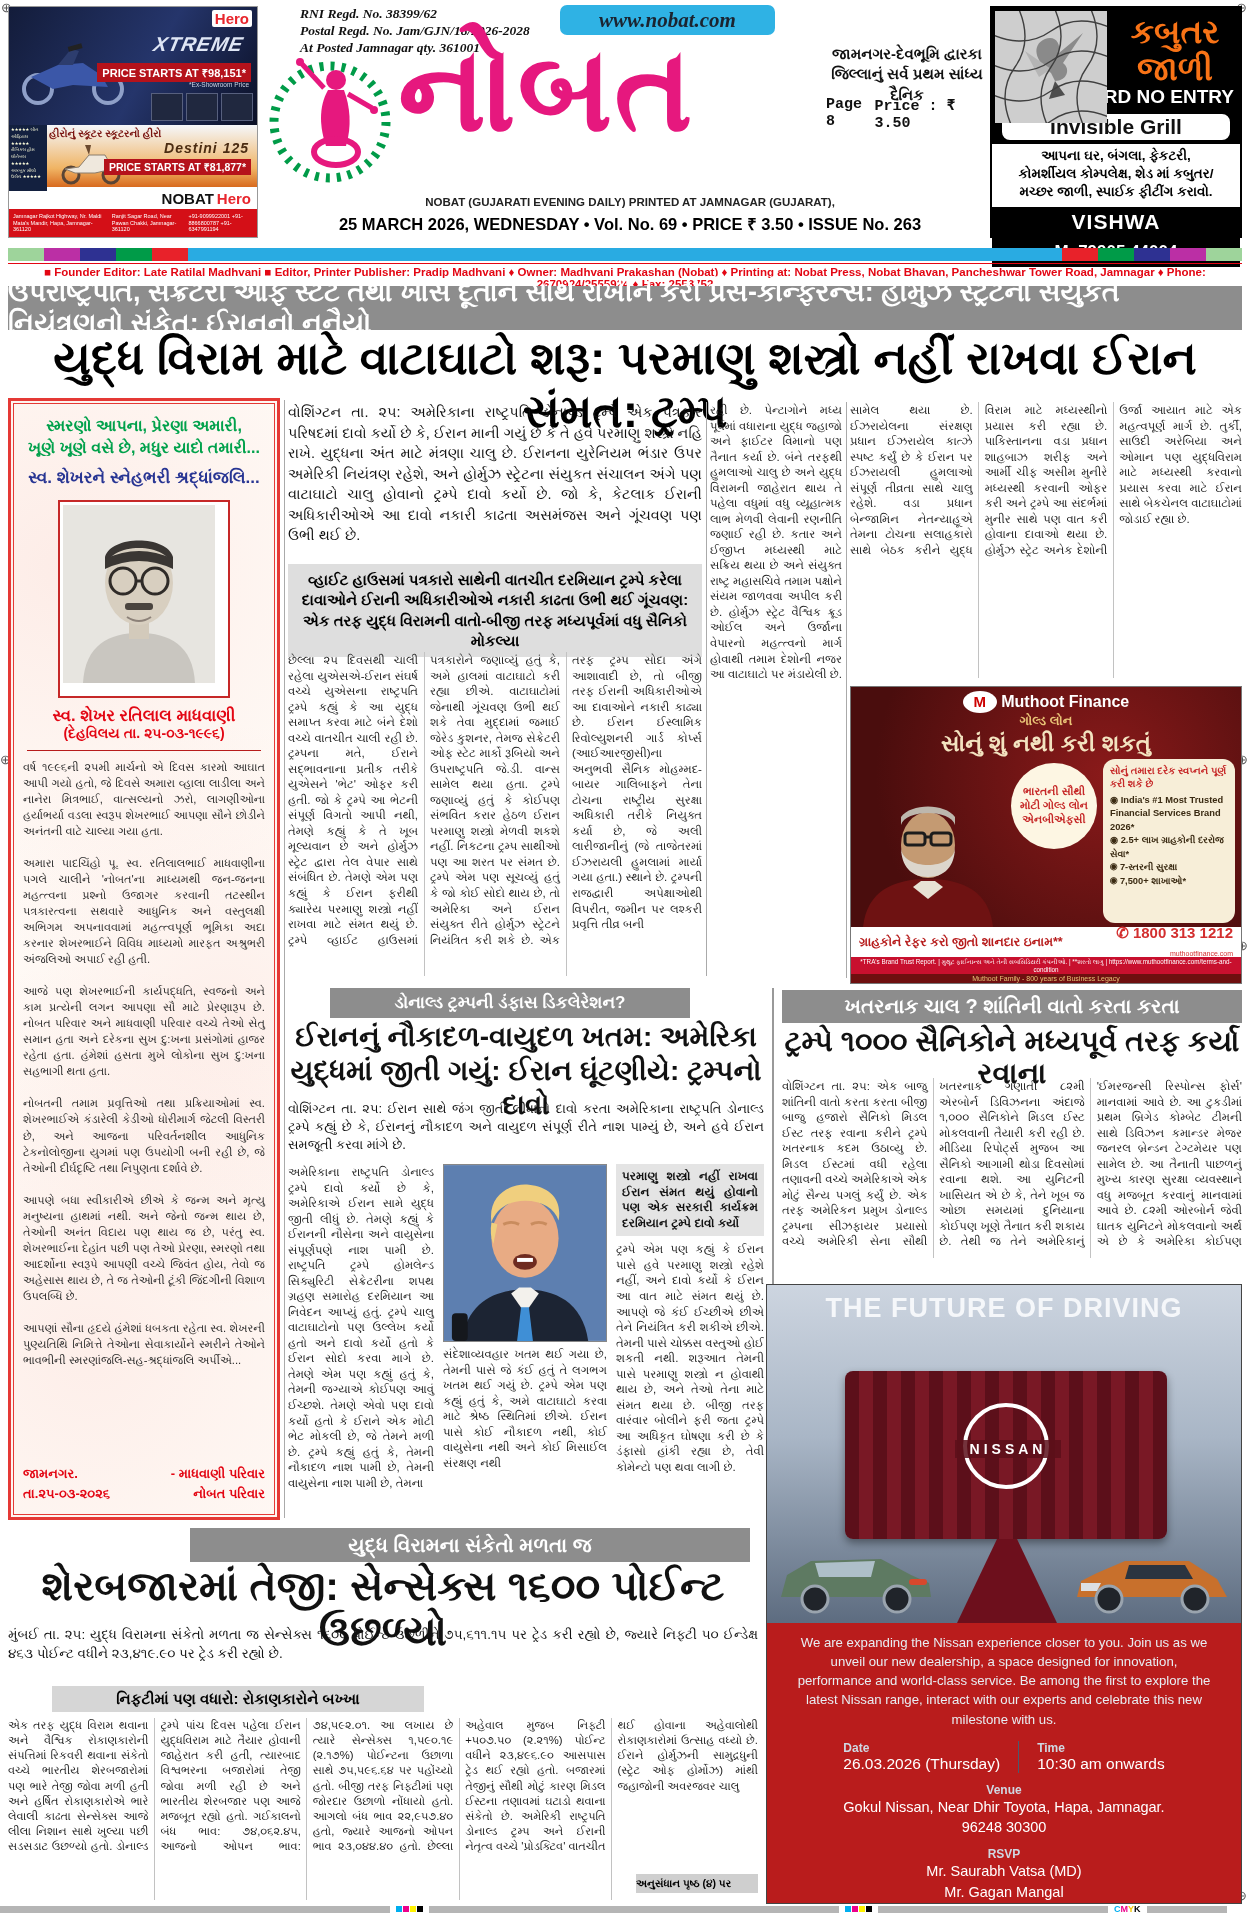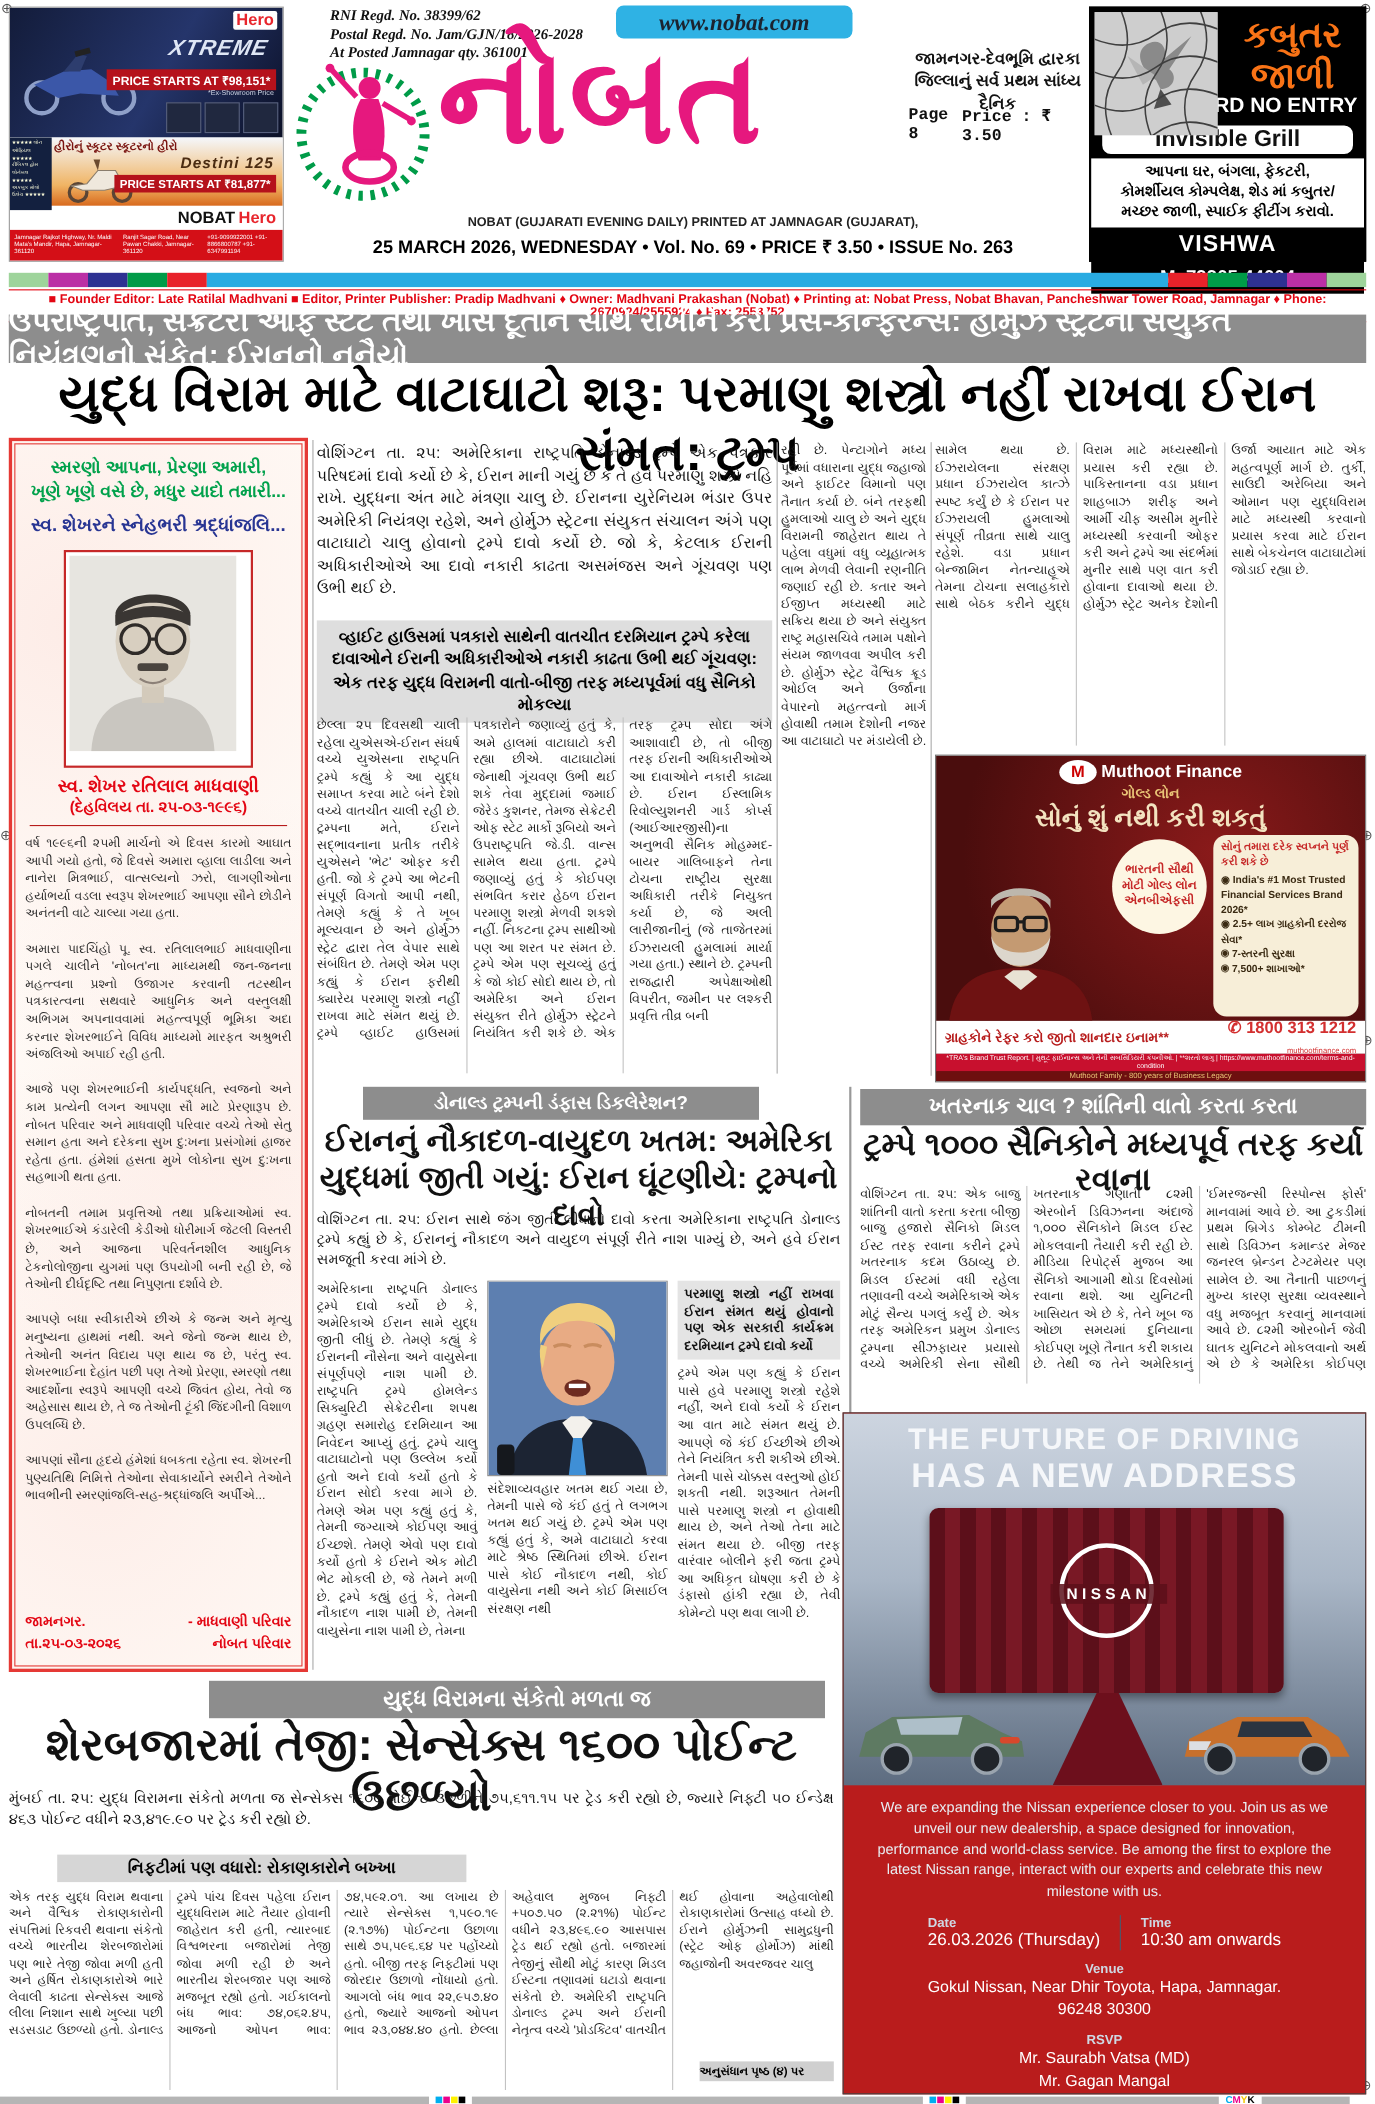--- a/index.html
+++ b/index.html
@@ -403,21 +403,20 @@
     <div class="du-c3">
       <div class="du-cap">પરમાણુ શસ્ત્રો નહીં રાખવા ઈરાન સંમત થયું હોવાનો પણ એક સરકારી કાર્યક્રમ દરમિયાન ટ્રમ્પે દાવો કર્યો</div>
       <div class="bodytxt just">ટ્રમ્પે એમ પણ કહ્યું કે ઈરાન પાસે હવે પરમાણુ શસ્ત્રો રહેશે નહીં, અને દાવો કર્યો કે ઈરાન આ વાત માટે સંમત થયું છે. આપણે જે કંઈ ઈચ્છીએ છીએ તેને નિયંત્રિત કરી શકીએ છીએ. તેમની પાસે ચોક્કસ વસ્તુઓ હોઈ શકતી નથી. શરૂઆત તેમની પાસે પરમાણુ શસ્ત્રો ન હોવાથી થાય છે, અને તેઓ તેના માટે સંમત થયા છે. બીજી તરફ વારંવાર બોલીને ફરી જતા ટ્રમ્પે આ અધિકૃત ઘોષણા કરી છે કે ડંફાસો હાંકી રહ્યા છે, તેવી કોમેન્ટો પણ થવા લાગી છે.</div>
     </div>
   </div>
 
   <div id="nissan" class="abs">
     <div class="ni-sky">
       <div class="ni-h">
         <div class="l1">THE FUTURE OF DRIVING</div>
-        <div class="l2">HAS A NEW ADDRESS</div>
       </div>
       <div class="ni-curtain"></div>
       <div class="ni-logo">
           <span>NISSAN</span>
         </div>
       <div class="ni-carpet"></div>
       <svg width="170" height="86" viewBox="0 0 170 86" style="position:absolute;left:4px;bottom:2px;">
         <path d="M10 62 L16 40 L40 26 L110 24 L140 40 L158 48 L160 62 Z" fill="#5e7a62"></path>
         <path d="M44 28 L104 26 L100 42 L48 42 Z" fill="#aebfc9"></path>
         <circle cx="44" cy="64" r="13" fill="#20242a" stroke="#9aa4ae" stroke-width="3"></circle>

